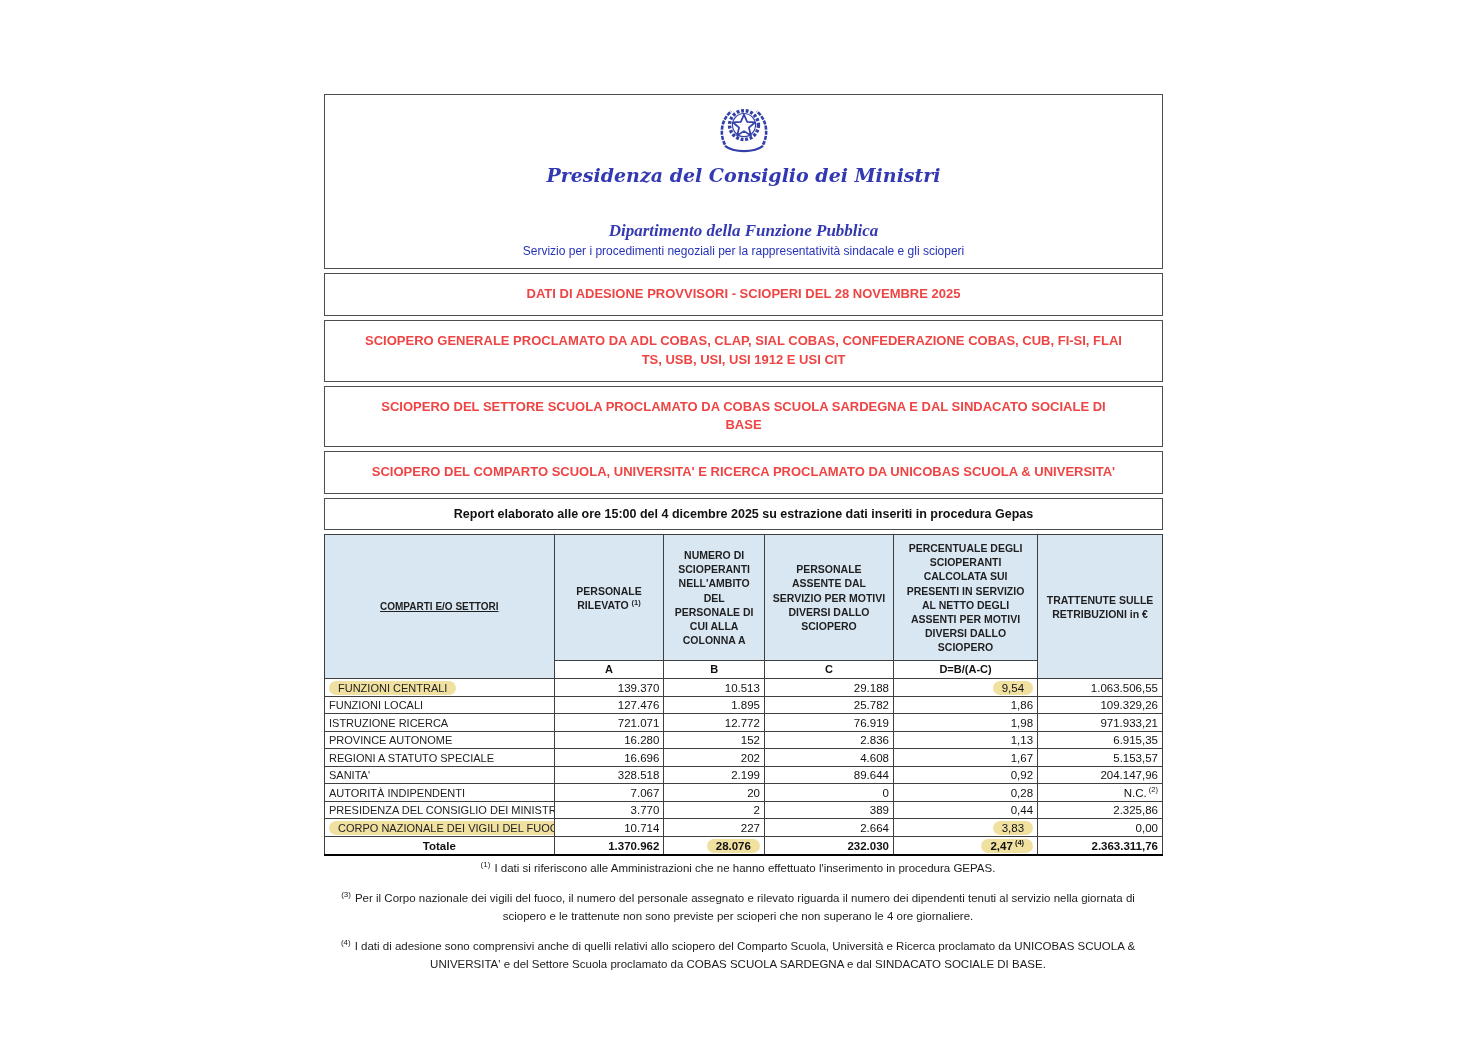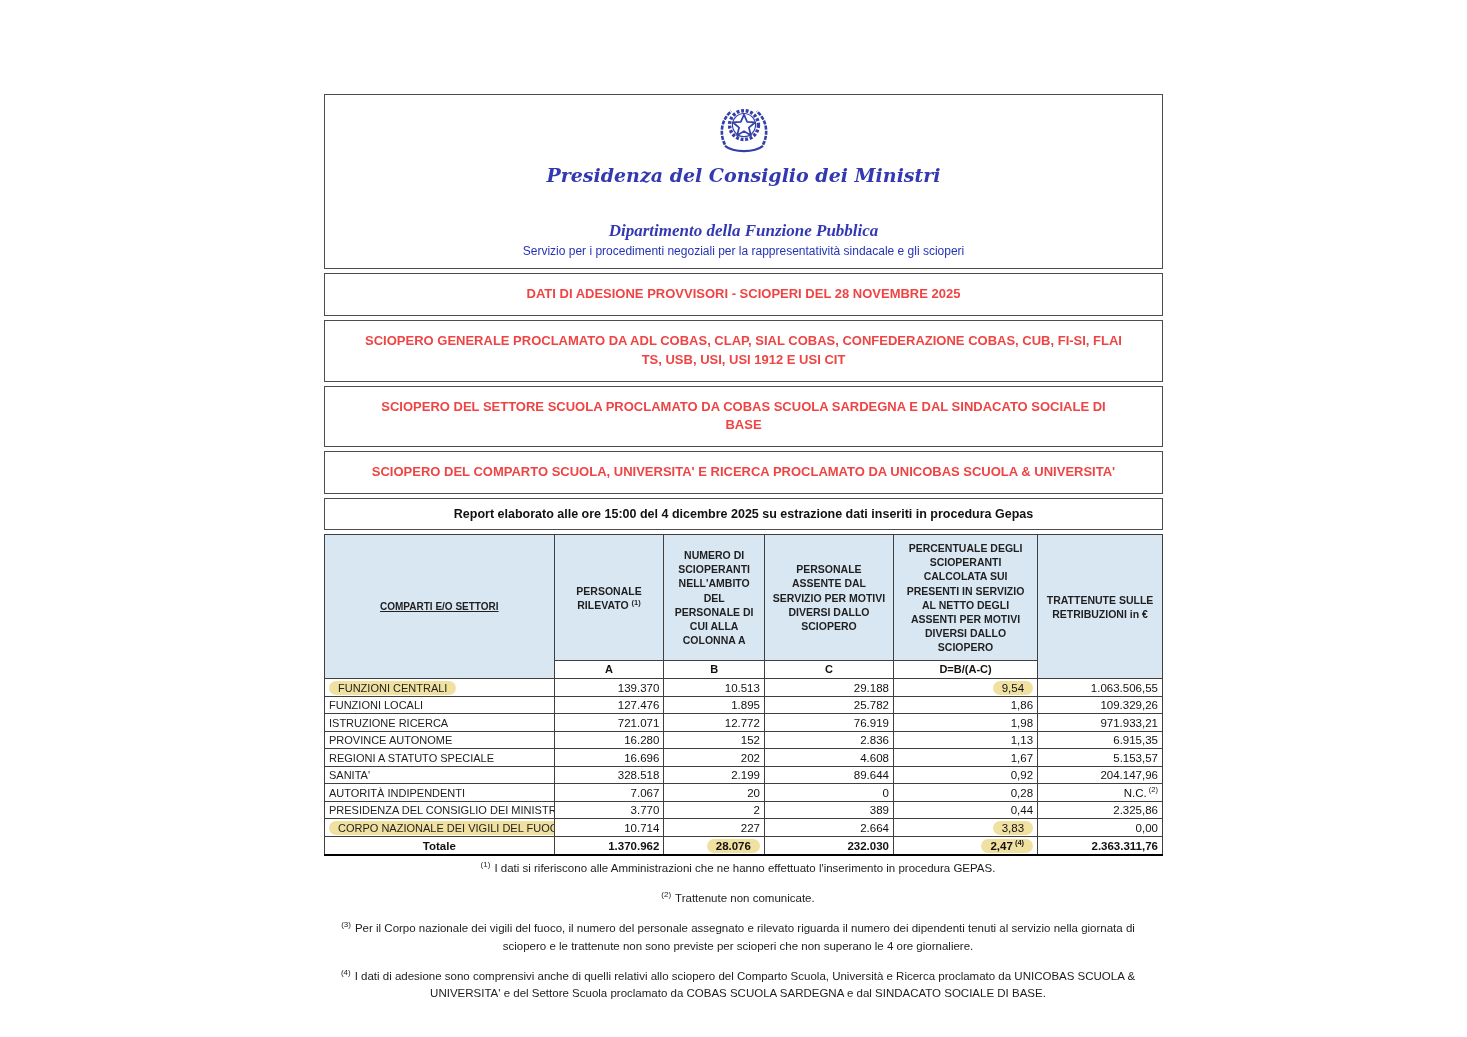--- a/index.html
+++ b/index.html
@@ -188,18 +188,17 @@
           <td><span class="hl">28.076</span></td>
           <td><span>232.030</span></td>
           <td><span class="hl">2,47<sup> (4)</sup></span></td>
           <td><span>2.363.311,76</span></td>
         </tr>
       </tbody>
   </table>
 
   <div class="footnotes">
       <div class="footnote"><sup>(1)</sup>I dati si riferiscono alle Amministrazioni che ne hanno effettuato l'inserimento in procedura GEPAS.</div>
-      <div class="footnote"><sup>(2)</sup>Trattenute non comunicate.</div>
       <div class="footnote"><sup>(3)</sup>Per il Corpo nazionale dei vigili del fuoco, il numero del personale assegnato e rilevato riguarda il numero dei dipendenti tenuti al servizio nella giornata di sciopero e le trattenute non sono previste per scioperi che non superano le 4 ore giornaliere.</div>
       <div class="footnote"><sup>(4)</sup>I dati di adesione sono comprensivi anche di quelli relativi allo sciopero del Comparto Scuola, Università e Ricerca proclamato da UNICOBAS SCUOLA &amp; UNIVERSITA' e del Settore Scuola proclamato da COBAS SCUOLA SARDEGNA e dal SINDACATO SOCIALE DI BASE.</div>
     </div>
 
 </div>
 
 </body></html>

